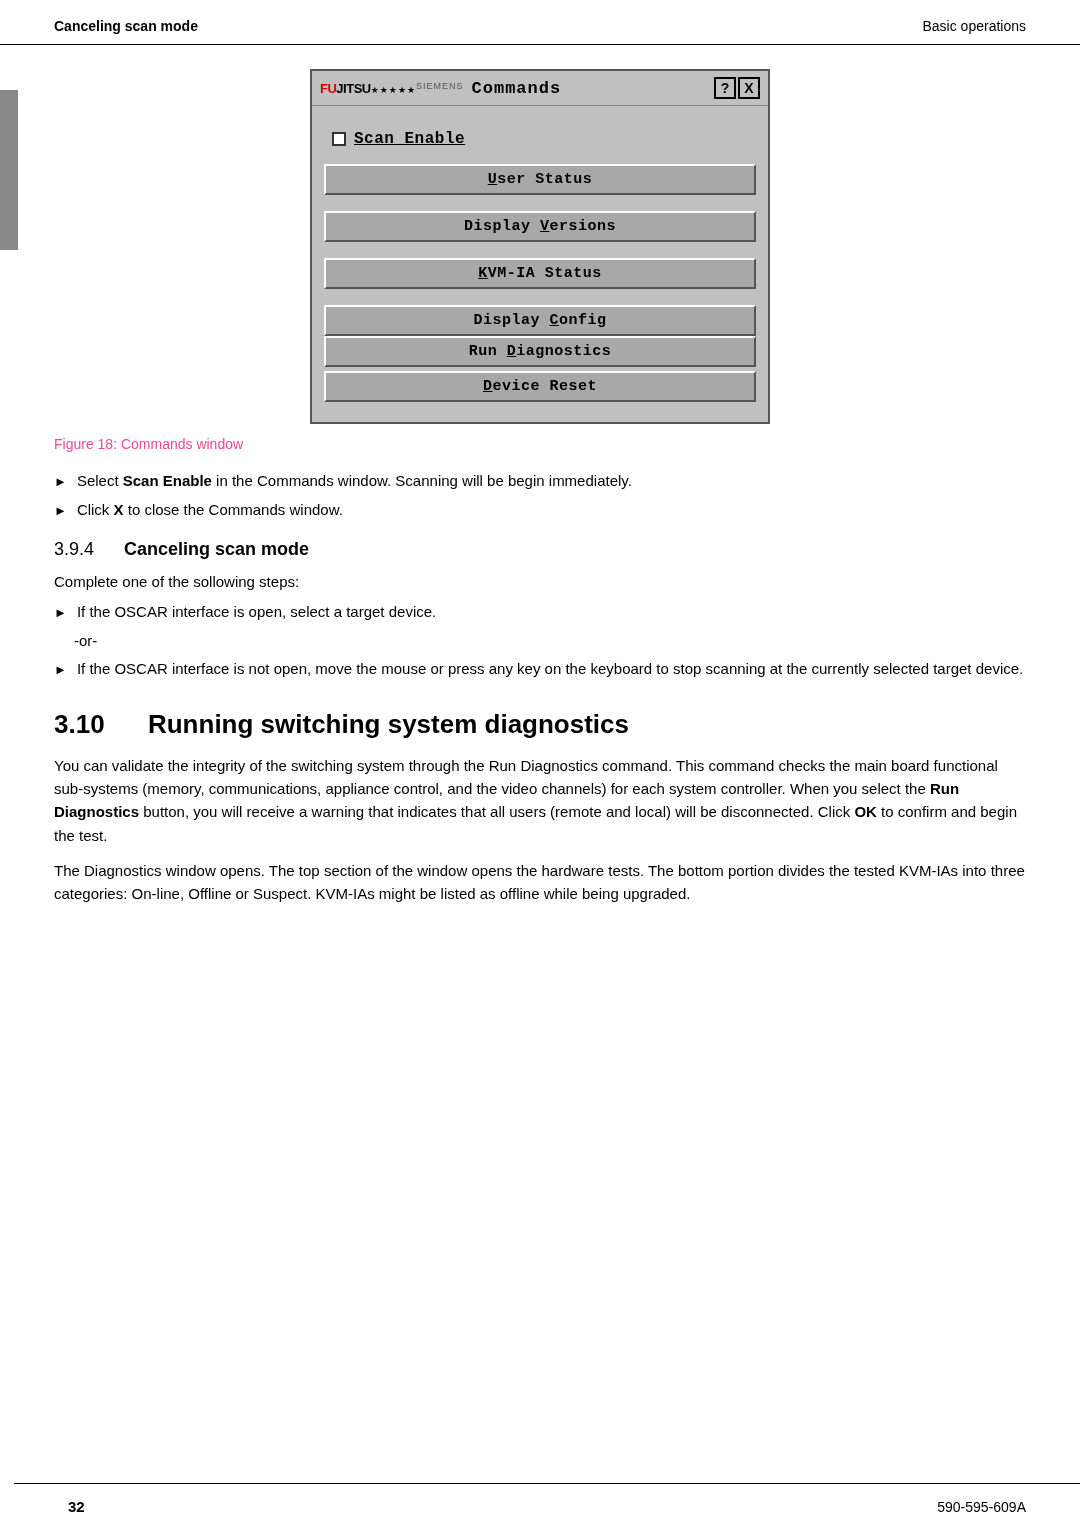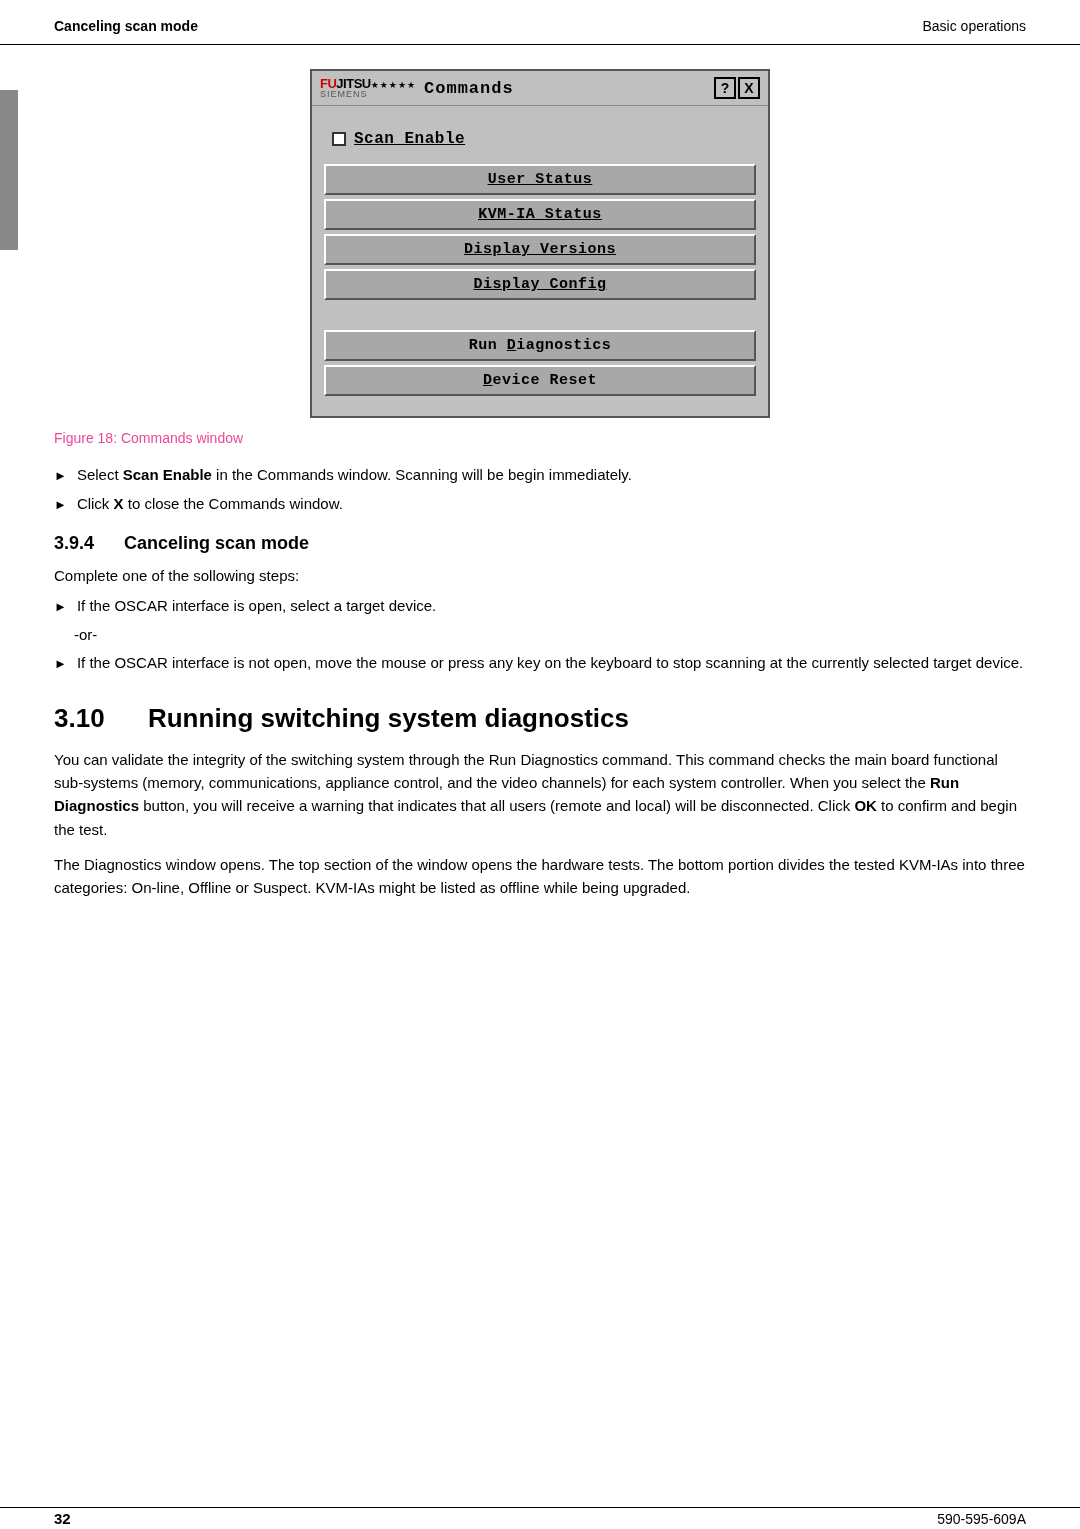--- a/index.html
+++ b/index.html
@@ -68,21 +68,21 @@
     }
 
     .commands-titlebar-left {
       display: flex;
       align-items: center;
       gap: 8px;
     }
 
     .fujitsu-logo {
       display: flex;
-      flex-direction: column;
+      flex-direction: row;
       line-height: 1;
     }
 
     .fujitsu-top {
       font-size: 13px;
       font-weight: bold;
       font-family: Arial, sans-serif;
       color: #000;
       letter-spacing: -0.5px;
     }
@@ -156,23 +156,22 @@
       text-decoration: underline;
       font-family: 'Courier New', Courier, monospace;
       font-size: 16px;
       font-weight: bold;
       letter-spacing: 0.5px;
     }
 
     .commands-buttons-group {
       display: flex;
       flex-direction: column;
-      gap: 4px;
-      margin-bottom: 30px;
-      text-decoration: underline;
+      gap: 16px;
+      margin-bottom: 0;
     }
 
     .cmd-btn {
       background: #a8a8a8;
       border: 2px solid #888;
       border-top-color: #fff;
       border-left-color: #fff;
       border-bottom-color: #555;
       border-right-color: #555;
       padding: 5px 10px;
@@ -227,21 +226,21 @@
     }
 
     .section-394-title {
       font-size: 18px;
       font-weight: bold;
       margin-bottom: 10px;
     }
 
     .section-394-num {
       font-size: 18px;
-      font-weight: bold;
+      font-weight: normal;
     }
 
     .section-394-label {
       font-size: 18px;
       font-weight: bold;
     }
 
     .section-body {
       font-size: 15px;
       line-height: 1.55;
@@ -271,23 +270,23 @@
     }
 
     .section-body p {
       margin-bottom: 12px;
     }
 
     
     .page-footer {
       position: absolute;
       bottom: 0;
-      left: 0;
+      left: 14px;
       right: 0;
-      padding: 2px 54px;
+      padding: 14px 54px;
       border-top: 1px solid #000;
       display: flex;
       justify-content: space-between;
       align-items: center;
     }
 
     .footer-page-num {
       font-weight: bold;
       font-size: 15px;
     }
@@ -343,22 +342,22 @@
 
           <div class="scan-enable-row">
             <span class="checkbox-empty"></span>
             <span class="scan-enable-label">
               <u>S</u>can Enable
             </span>
           </div>
 
           <div class="commands-buttons-group">
             <div class="cmd-btn"><u>U</u>ser Status</div>
+            <div class="cmd-btn">Display <u>V</u>ersions</div>
             <div class="cmd-btn"><u>K</u>VM-IA Status</div>
-            <div class="cmd-btn">Display <u>V</u>ersions</div>
             <div class="cmd-btn">Display <u>C</u>onfig</div>
           </div>
 
           <div class="commands-buttons-group2">
             <div class="cmd-btn">Run <u>D</u>iagnostics</div>
             <div class="cmd-btn"><u>D</u>evice Reset</div>
           </div>
 
         </div>
       </div>

